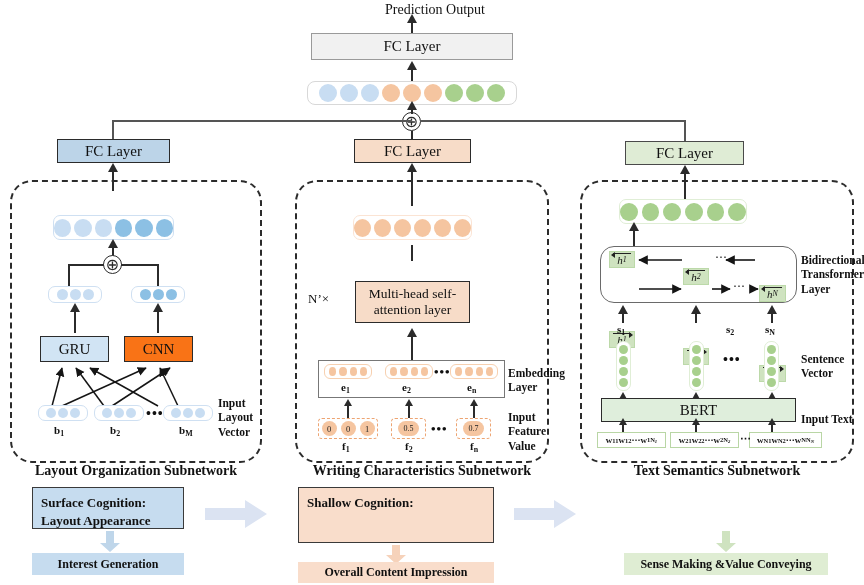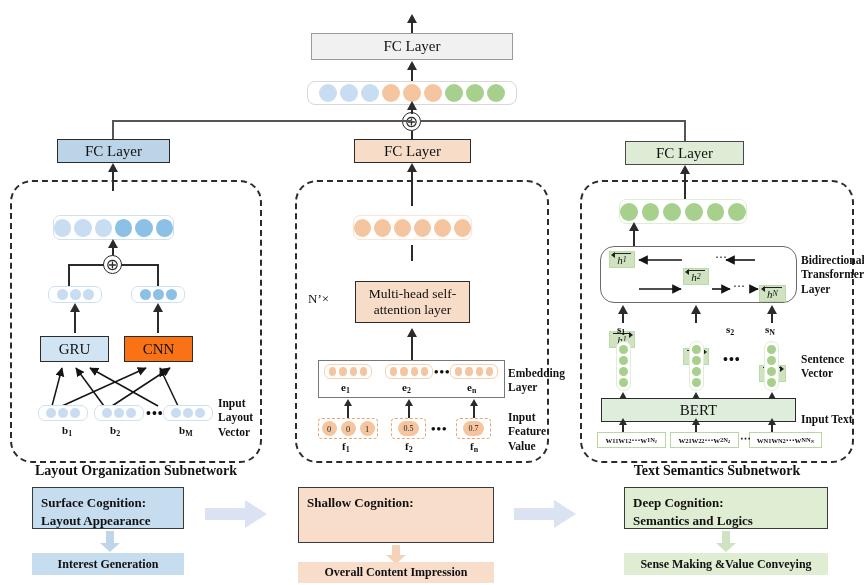--- a/index.html
+++ b/index.html
@@ -98,20 +98,21 @@
           text-align:center;}
   .sub{font-size:0.72em;vertical-align:-0.25em;}
   .ital{font-style:italic;}
   .dots3{font-family:"Liberation Serif",serif;font-weight:bold;font-size:14px;letter-spacing:1px;}
 </style>
 </head>
 <body>
 
 <div id="stage">
 
+  <div class="abs txt" style="left:345px;top:2px;width:180px;text-align:center;font-size:14px;">Prediction Output</div>
 
   <div class="abs vline" style="left:411px;top:21px;height:12px;"></div>
   <div class="abs arrowhead" style="left:407px;top:14px;"></div>
 
   <div class="abs fcbox fc-grey" style="left:311px;top:33px;width:202px;height:27px;">FC Layer</div>
 
   <div class="abs vline" style="left:411px;top:68px;height:14px;"></div>
   <div class="abs arrowhead" style="left:407px;top:61px;"></div>
 
   <div class="abs cap" id="fused-vector" style="left:307px;top:81px;width:210px;height:24px;border:1.3px solid #d8d8d8;border-radius:8px;gap:3px;">
@@ -220,21 +221,21 @@
       <span class="dot d-blue-l" style="width: 10px; height: 10px;"></span>
       <span class="dot d-blue-l" style="width: 10px; height: 10px;"></span>
     </div>
   <div class="abs cap cap-blue" id="bvec-2" style="left:163px;top:405px;width:50px;height:16px;gap:2px;">
       <span class="dot d-blue-l" style="width: 10px; height: 10px;"></span>
       <span class="dot d-blue-l" style="width: 10px; height: 10px;"></span>
       <span class="dot d-blue-l" style="width: 10px; height: 10px;"></span>
     </div>
   <div class="abs dots3" style="left:146px;top:406px;">•••</div>
 
-  <div class="abs small-bold" style="left:62px;top:424px;">b<span class="sub">1</span></div>
+  <div class="abs small-bold" style="left:54px;top:424px;">b<span class="sub">1</span></div>
   <div class="abs small-bold" style="left:110px;top:424px;">b<span class="sub">2</span></div>
   <div class="abs small-bold" style="left:179px;top:424px;text-align:center;">b<span class="sub">M</span></div>
 
   <div class="abs lbl-right" style="left:218px;top:396px;white-space:pre;">Input
 Layout
 Vector</div>
 
   <div class="abs subcap" style="left:8px;top:463px;width:256px;">Layout Organization Subnetwork</div>
 
   <div class="abs cap cap-orange" id="writing-out-vec" style="left:353px;top:215px;width:119px;height:25px;gap:3px;">
@@ -307,20 +308,21 @@
   <div class="abs dots3" style="left:431px;top:421px;font-size:13px;">•••</div>
 
   <div class="abs small-bold" style="left:342px;top:440px;">f<span class="sub">1</span></div>
   <div class="abs small-bold" style="left:405px;top:440px;">f<span class="sub">2</span></div>
   <div class="abs small-bold" style="left:470px;top:440px;">f<span class="sub">n</span></div>
 
   <div class="abs lbl-right" style="left:508px;top:410px;white-space:pre;">Input
 Feature
 Value</div>
 
+  <div class="abs subcap" style="left:290px;top:463px;width:264px;">Writing Characteristics Subnetwork</div>
 
   <div class="abs cap cap-green" id="text-out-vec" style="left:619px;top:199px;width:128px;height:25px;gap:4px;">
       <span class="dot d-green" style="width: 18px; height: 18px;"></span>
       <span class="dot d-green" style="width: 18px; height: 18px;"></span>
       <span class="dot d-green" style="width: 18px; height: 18px;"></span>
       <span class="dot d-green" style="width: 18px; height: 18px;"></span>
       <span class="dot d-green" style="width: 18px; height: 18px;"></span>
       <span class="dot d-green" style="width: 18px; height: 18px;"></span>
     </div>
 
@@ -456,22 +458,18 @@
   </div>
   <svg class="abs" style="left:384px;top:545px;width:24px;height:20px;">
     <polygon points="8,0 16,0 16,10 22,10 12,19 2,10 8,10" fill="#f6d2ba"></polygon>
   </svg>
   <div class="abs out out-orange" style="left:298px;top:562px;width:196px;height:21px;">Overall Content Impression</div>
 
   <svg class="abs" style="left:514px;top:500px;width:66px;height:30px;">
     <polygon points="0,8 40,8 40,0 62,14 40,28 40,20 0,20" fill="#dbe3f2"></polygon>
   </svg>
 
-  <div class="abs cog cog-green" style="left:624px;top:487px;width:204px;height:42px;">
-    <div>Deep Cognition:</div>
-    <div>Semantics and Logics</div>
-  </div>
   <svg class="abs" style="left:714px;top:531px;width:24px;height:22px;">
     <polygon points="8,0 16,0 16,12 22,12 12,21 2,12 8,12" fill="#cfe3c0"></polygon>
   </svg>
   <div class="abs out out-green" style="left:624px;top:553px;width:204px;height:22px;">Sense Making &amp;Value Conveying</div>
 
 </div>
 
 </body></html>

